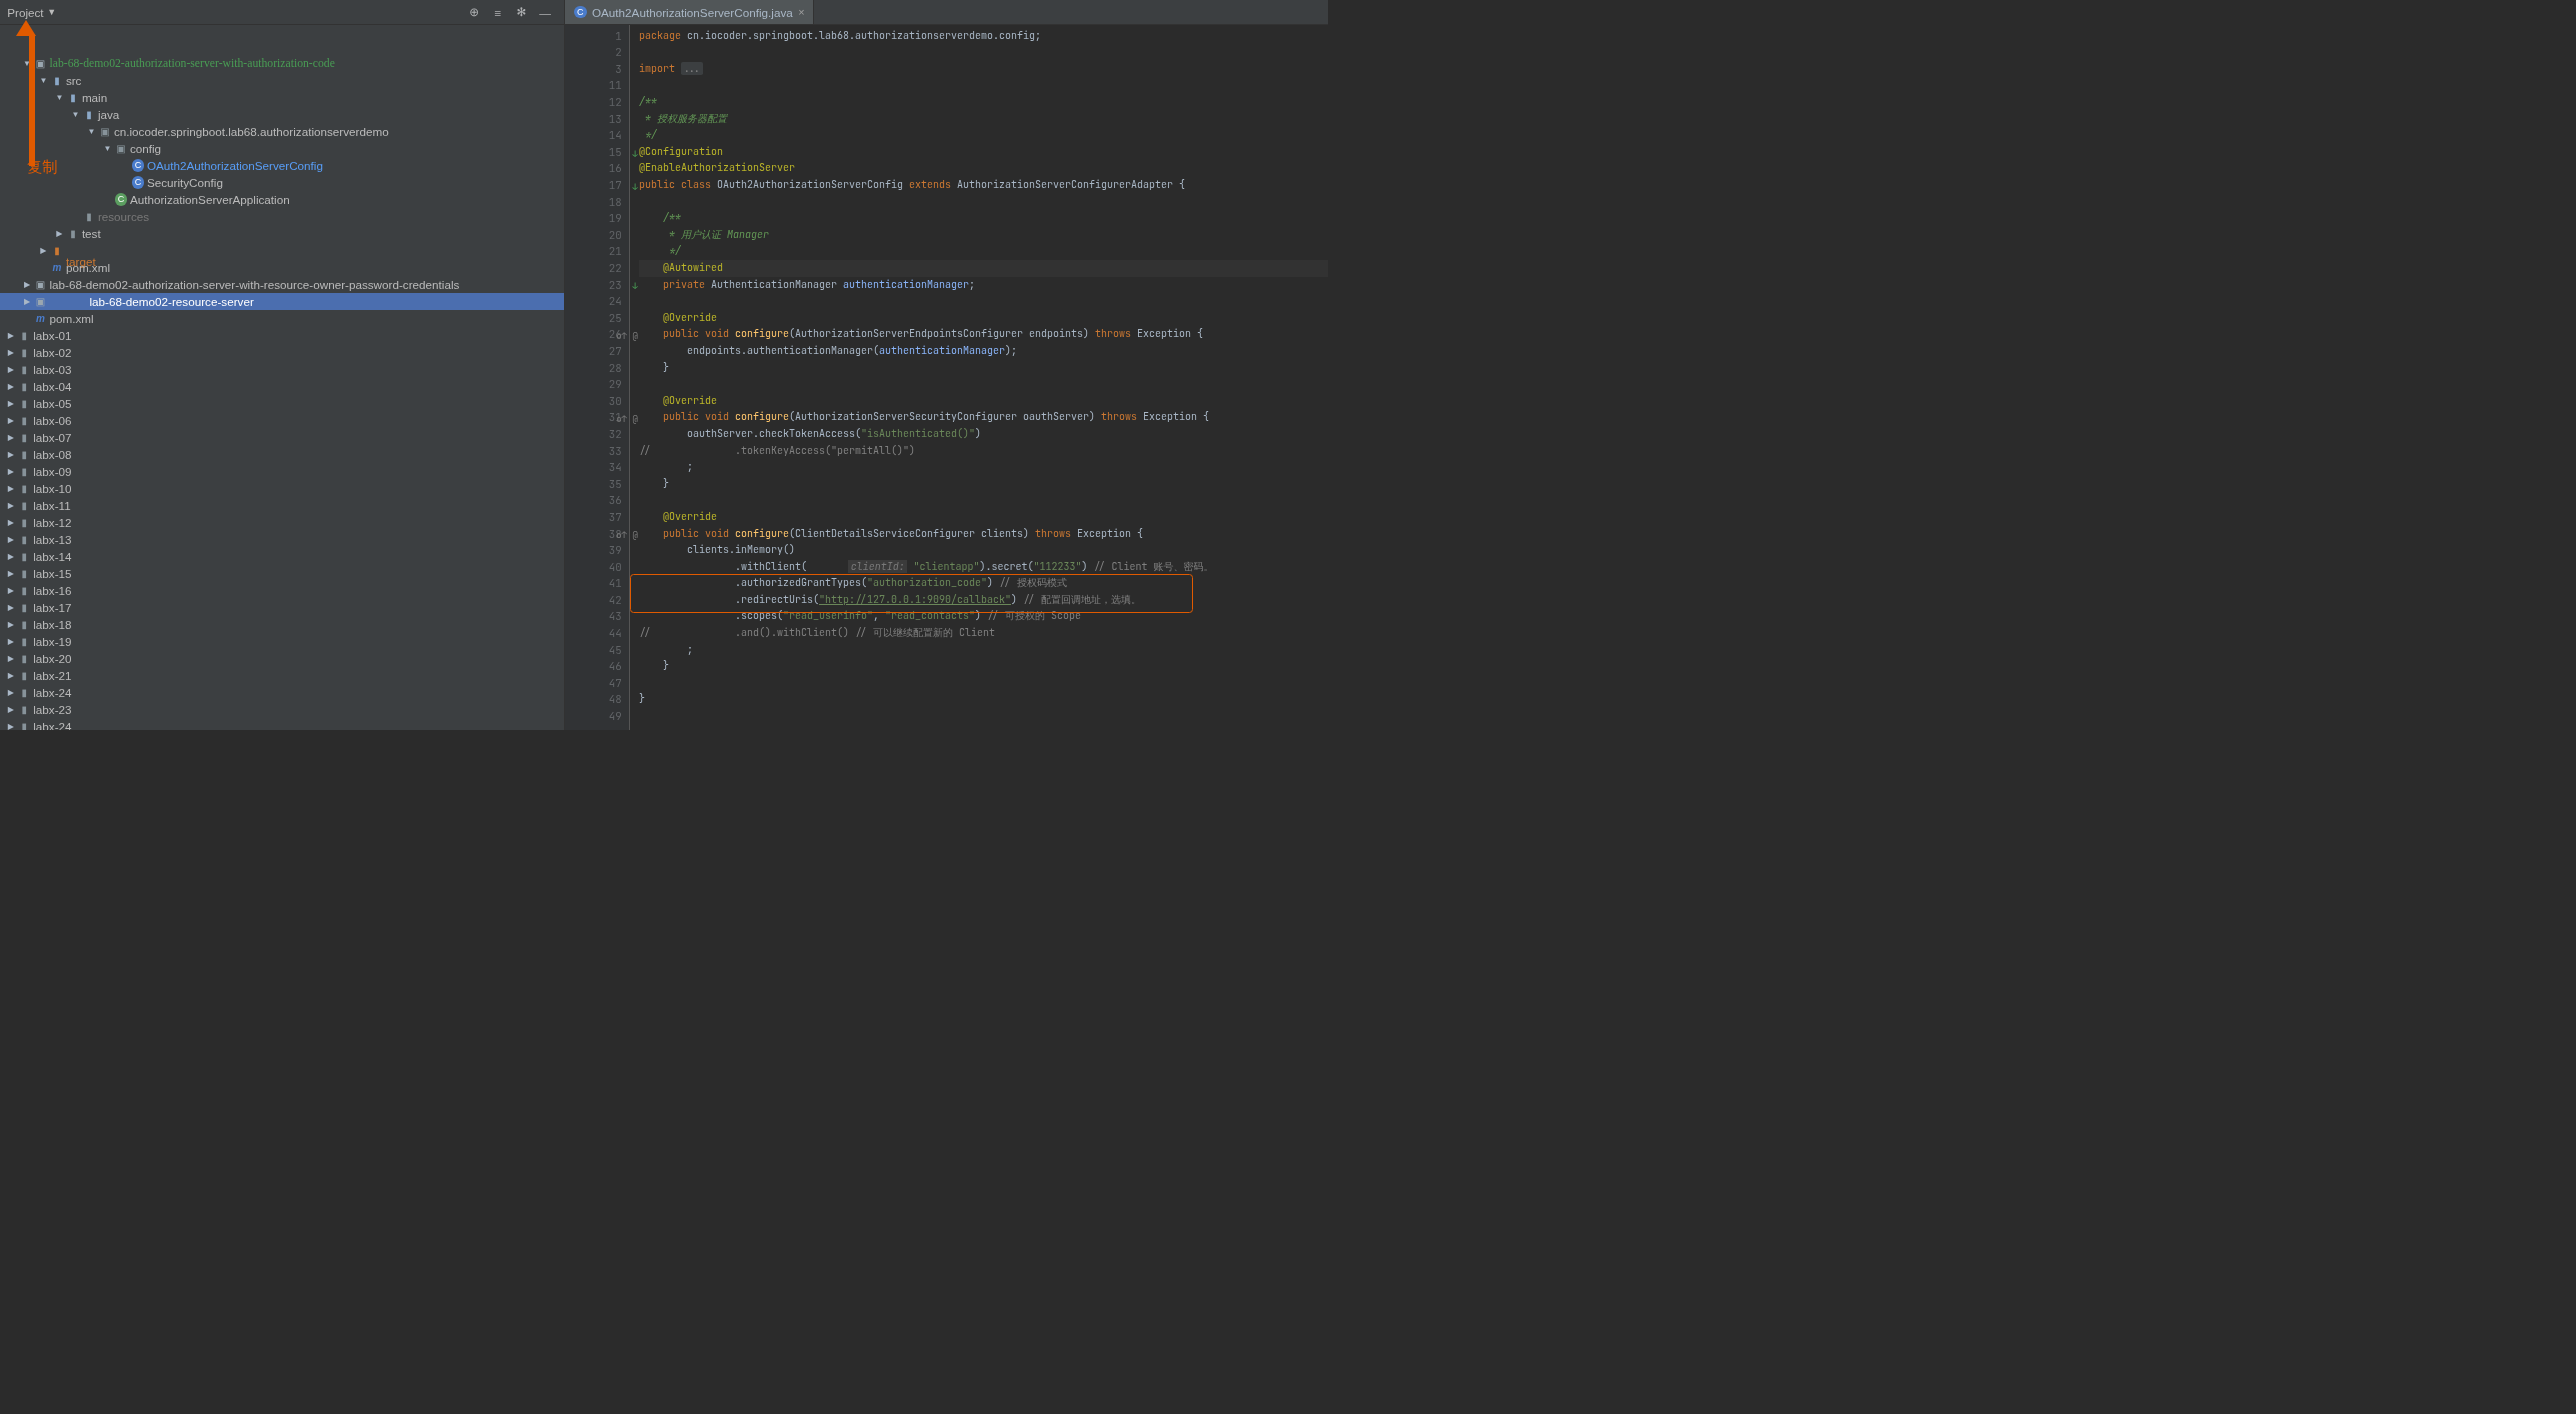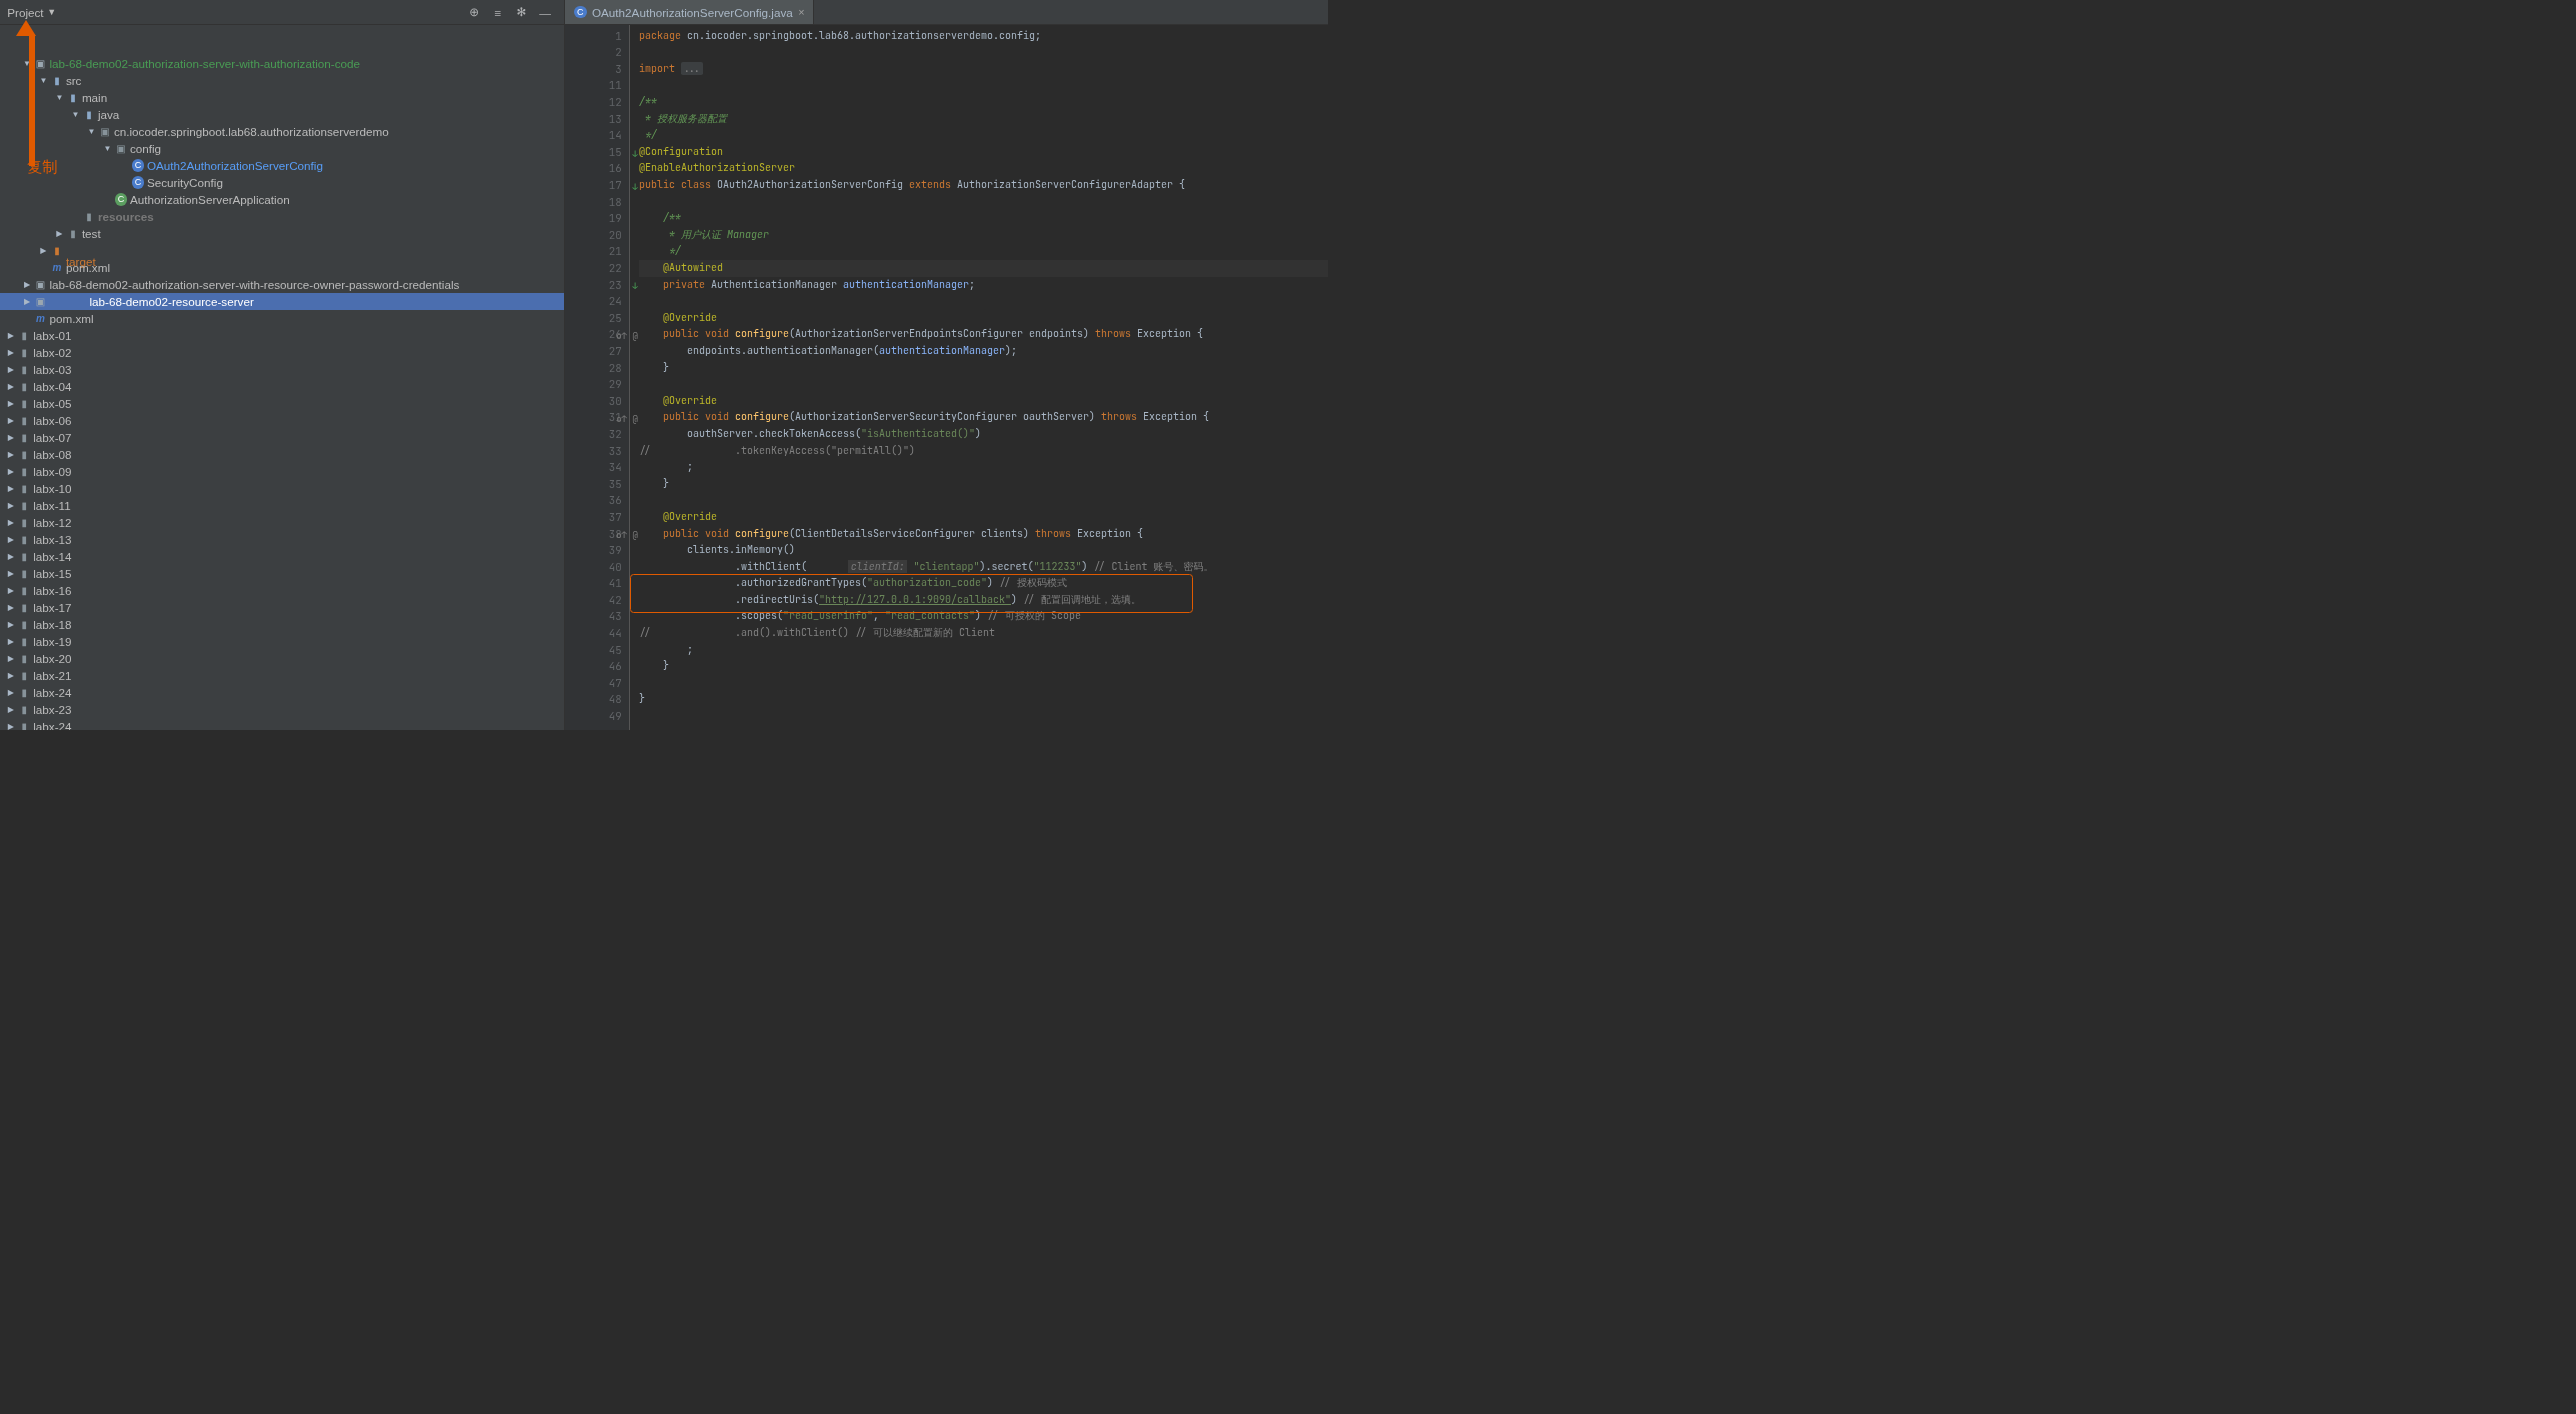--- a/index.html
+++ b/index.html
@@ -70,23 +70,23 @@
 .folder-icon.src { color: #8ba8c8; }
 .folder-icon.target-color { color: #cc7832; }
 .file-icon-m { color: #4a7ccb; font-style: italic; font-weight: bold; }
 .file-icon-c {
   width: 12.6px; height: 12.6px; border-radius: 50%;
   background: #4a7ccb; color: #fff; font-size: 9px;
   display: inline-flex; align-items: center; justify-content: center;
 }
 .file-icon-c.cfg { background: #5b9e60; }
 .tree-label { color: #bbbbbb; }
-.tree-label.highlighted { color: #499c54; }
+.tree-label.highlighted { color: #499c54; font-family: Liberation Serif, serif; }
 .tree-label.selected { color: #ffffff; font-weight: 500; padding-left: 40px; }
-.tree-label.dim { color: #787878; font-weight: bold; }
+.tree-label.dim { color: #787878; }
 .tree-label.orange { color: #cc7832; margin-top: 23px; }
 .tree-label.cls { color: #589df6; }
 
 
 .annotation-arrow {
   position: absolute;
   left: 29px;
   top: 36px;
   z-index: 100;
   pointer-events: none;

